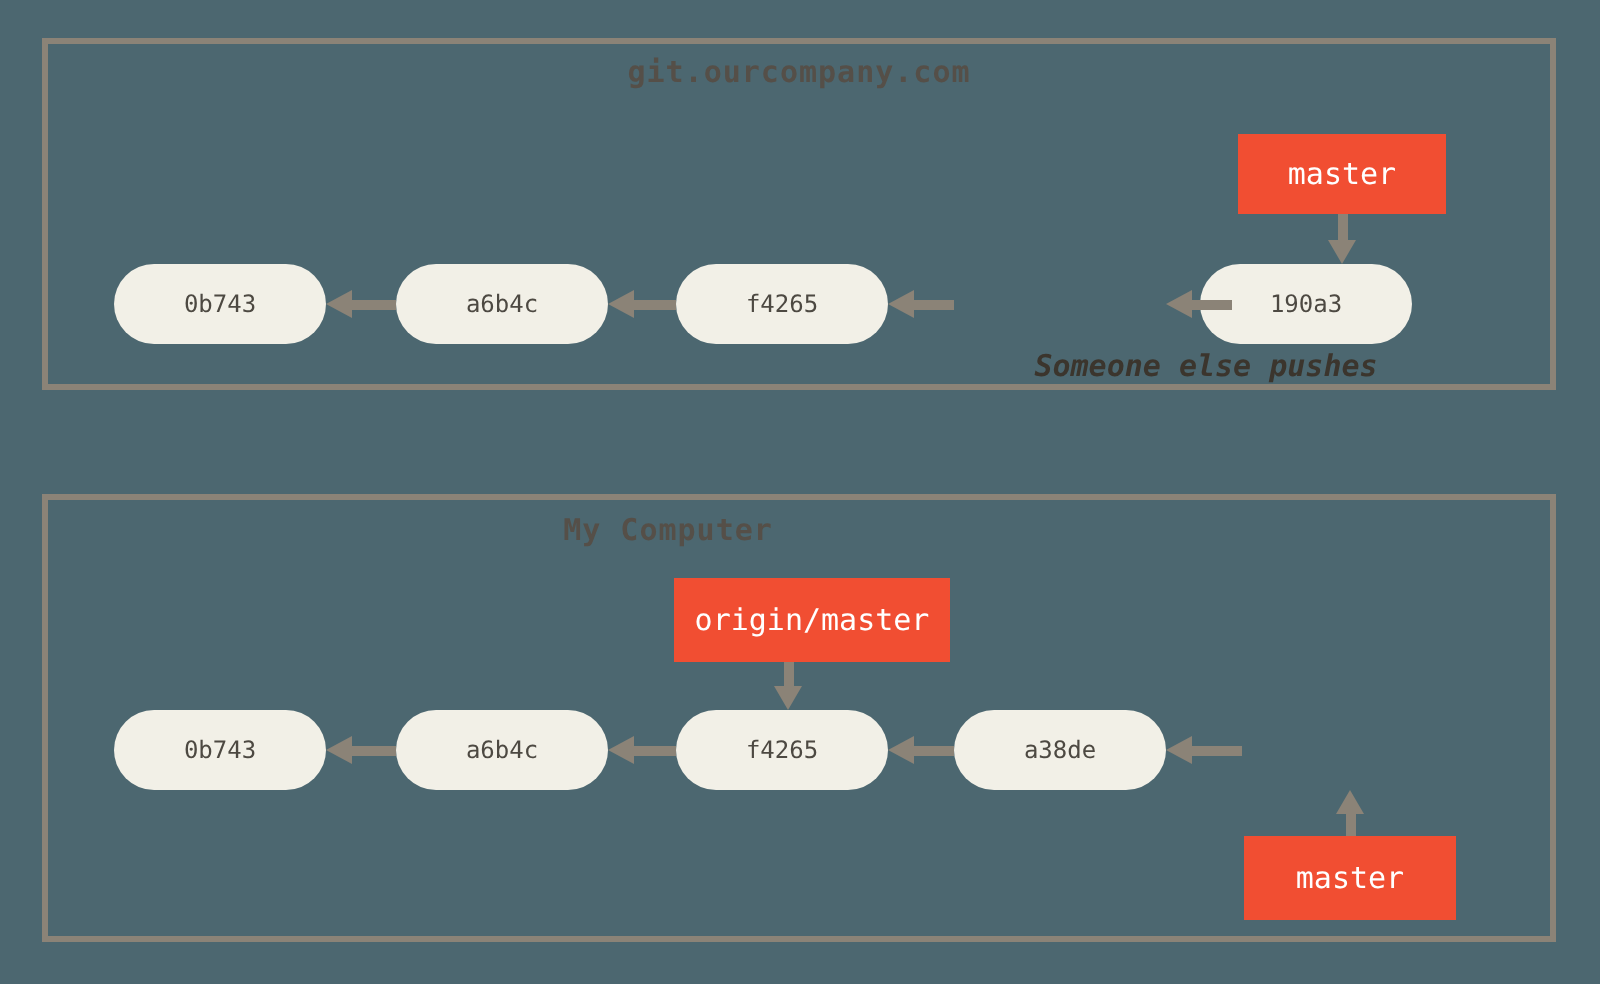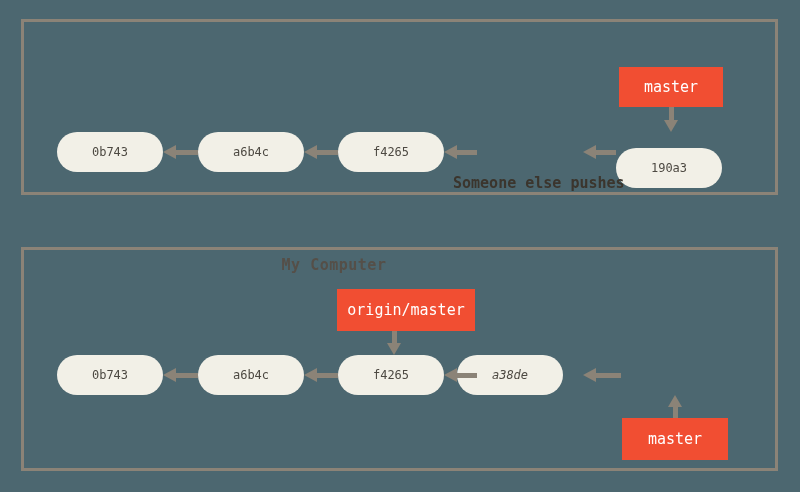--- a/index.html
+++ b/index.html
@@ -27,39 +27,40 @@
           border-top:7px solid transparent;border-bottom:7px solid transparent;border-right:13px solid var(--line);}
   .arrow-left .shaft{position:absolute;left:10px;right:0;top:4.5px;height:5px;background:var(--line);}
   .arrow-down{position:absolute;width:14px;}
   .arrow-down .head{position:absolute;bottom:0;left:0;width:0;height:0;
           border-left:7px solid transparent;border-right:7px solid transparent;border-top:12px solid var(--line);}
   .arrow-down .shaft{position:absolute;top:0;bottom:10px;left:4.5px;width:5px;background:var(--line);}
   .arrow-up{position:absolute;width:14px;}
   .arrow-up .head{position:absolute;top:0;left:0;width:0;height:0;
           border-left:7px solid transparent;border-right:7px solid transparent;border-bottom:12px solid var(--line);}
   .arrow-up .shaft{position:absolute;top:10px;bottom:0;left:4.5px;width:5px;background:var(--line);}
-  .annotation{position:absolute;font-size:15px;font-weight:bold;color:var(--annot);text-align:left;}
+  .annotation{position:absolute;font-size:15px;font-weight:bold;color:var(--annot);text-align:center;font-style:italic;}
 </style>
 </head>
 <body>
 
 <div id="stage">
 
   <div class="panel" style="left:21px;top:19px;width:757px;height:176px;"></div>
+  <div class="panel-title" style="left:21px;top:27px;width:757px;">git.ourcompany.com</div>
 
   <div class="ref-label" style="left:619px;top:67px;width:104px;height:40px;">master</div>
   <div class="arrow-down" style="left:664px;top:107px;height:25px;">
     <div class="shaft"></div>
     <div class="head"></div>
   </div>
 
   <div class="commit" style="left:57px;top:132px;">0b743</div>
   <div class="commit" style="left:198px;top:132px;">a6b4c</div>
   <div class="commit" style="left:338px;top:132px;">f4265</div>
-  <div class="commit" style="left:616px;top:132px;margin-top:16px;">190a3</div>
+  <div class="commit" style="left:600px;top:132px;">190a3</div>
 
   <div class="arrow-left" style="left:163px;top:145px;width:35px;">
     <div class="shaft"></div>
       <div class="head"></div>
   </div>
   <div class="arrow-left" style="left:304px;top:145px;width:34px;">
     <div class="shaft"></div>
       <div class="head"></div>
   </div>
   <div class="arrow-left" style="left:444px;top:145px;width:33px;">
@@ -78,21 +79,21 @@
 
   <div class="ref-label" style="left:325px;top:289px;width:138px;height:42px;margin-left:12px;">origin/master</div>
   <div class="arrow-down" style="left:387px;top:331px;height:24px;">
     <div class="shaft"></div>
     <div class="head"></div>
   </div>
 
   <div class="commit" style="left:57px;top:355px;">0b743</div>
   <div class="commit" style="left:198px;top:355px;">a6b4c</div>
   <div class="commit" style="left:338px;top:355px;">f4265</div>
-  <div class="commit" style="left:457px;top:355px;font-style:italic;">a38de</div>
+  <div class="commit" style="left:477px;top:355px;">a38de</div>
 
   <div class="arrow-left" style="left:163px;top:368px;width:35px;">
     <div class="shaft"></div>
       <div class="head"></div>
   </div>
   <div class="arrow-left" style="left:304px;top:368px;width:34px;">
     <div class="shaft"></div>
       <div class="head"></div>
   </div>
   <div class="arrow-left" style="left:444px;top:368px;width:33px;">

